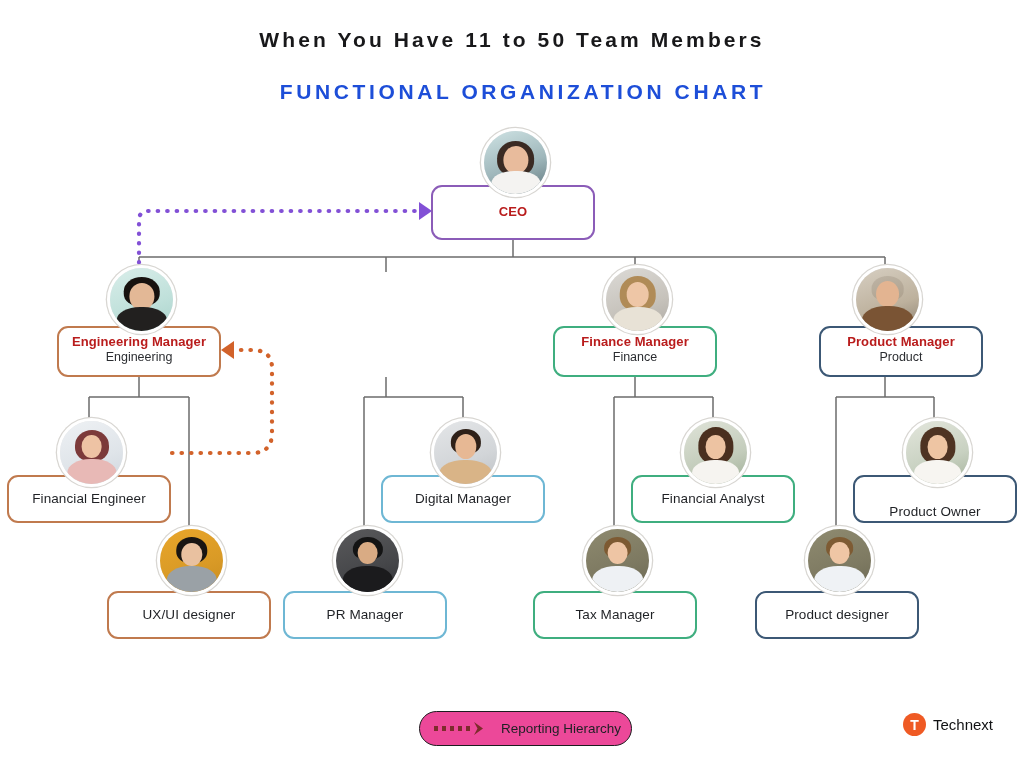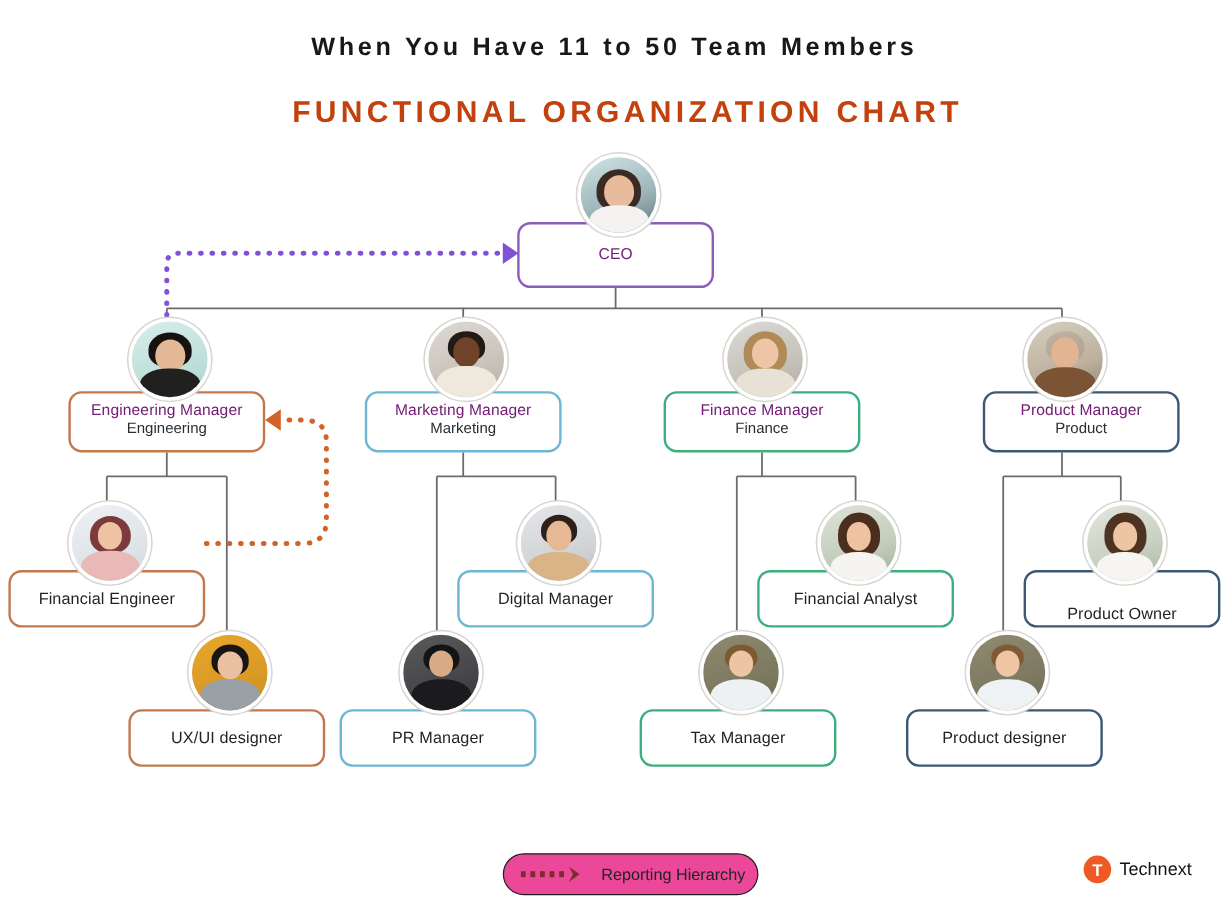--- a/index.html
+++ b/index.html
@@ -29,24 +29,24 @@
     padding-top: 28px;
     font-size: 21px;
     font-weight: bold;
     letter-spacing: 3.1px;
     color: #18181a;
     white-space: nowrap;
   }
   .title-sub {
     margin: 0;
     padding-top: 28px;
-    font-size: 25px;
+    font-size: 21px;
     font-weight: bold;
     letter-spacing: 3.6px;
-    color: #c2410c;
+    color: #1d4ed8;
     white-space: nowrap;
     padding-left: 22px;
   }
 
   
   #chart-canvas {
     position: absolute;
     top: 0; left: 0;
     width: 1024px;
     height: 768px;
@@ -75,22 +75,22 @@
     border-radius: 11px;
     display: flex;
     flex-direction: column;
     align-items: center;
     justify-content: flex-end;
     padding-bottom: 9px;
     text-align: center;
   }
   .node-title {
     font-size: 13px;
-    font-weight: normal;
-    color: #701a75;
+    font-weight: bold;
+    color: #b91c1c;
     line-height: 1.25;
     letter-spacing: 0.1px;
   }
   .node-subtitle {
     font-size: 12.5px;
     font-weight: normal;
     color: #2b2d31;
     line-height: 1.25;
   }
   .node-title.plain {
@@ -246,34 +246,20 @@
         <div class="head" style="top:24%; width:40%; height:42%; background:#e3b896;"></div>
         <div class="body" style="width:80%; height:44%; background:#22201f;"></div>
       </div>
     </div>
     <div class="node-box" style="height:51px; border-color:#c07a4e;">
       <div class="node-title">Engineering Manager</div>
       <div class="node-subtitle">Engineering</div>
     </div>
   </div>
 
-  <div class="node" style="left:304px; top:265px; width:164px; height:112px;">
-    <div class="avatar" style="left:50px; top:0; width:63px; height:63px;">
-      <div class="ph">
-        <div class="bg" style="background:linear-gradient(160deg,#dedad4,#c9c3bb 60%,#b5aea6);"></div>
-        <div class="hair" style="top:12%; width:50%; height:40%; background:#241a15;"></div>
-        <div class="head" style="top:20%; width:36%; height:40%; background:#6e4329;"></div>
-        <div class="body" style="width:80%; height:48%; background:#efe9dd;"></div>
-      </div>
-    </div>
-    <div class="node-box" style="height:51px; border-color:#6eb7d4;">
-      <div class="node-title">Marketing Manager</div>
-      <div class="node-subtitle">Marketing</div>
-    </div>
-  </div>
 
   <div class="node" style="left:553px; top:265px; width:164px; height:112px;">
     <div class="avatar" style="left:50px; top:0; width:63px; height:63px;">
       <div class="ph">
         <div class="bg" style="background:linear-gradient(160deg,#dcdad6,#c6c2bb 60%,#aeaaa3);"></div>
         <div class="hair" style="top:12%; width:58%; height:56%; background:#b08b57;"></div>
         <div class="head" style="top:22%; width:36%; height:40%; background:#eec6a6;"></div>
         <div class="body" style="width:78%; height:44%; background:#e8e2d6;"></div>
       </div>
     </div>

